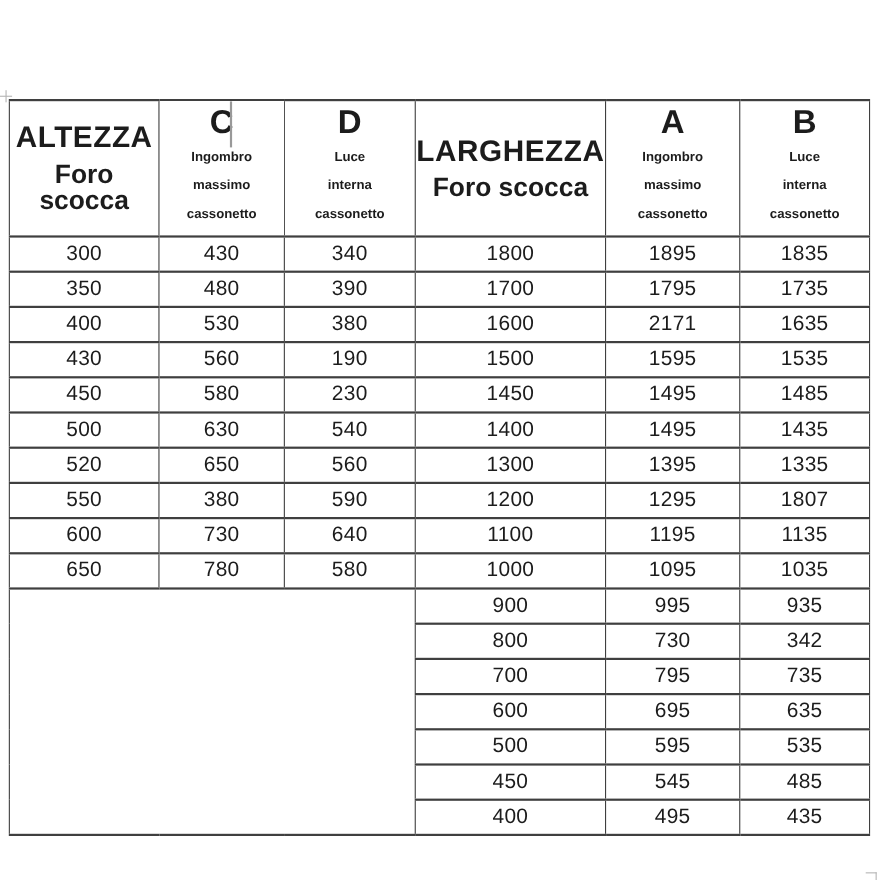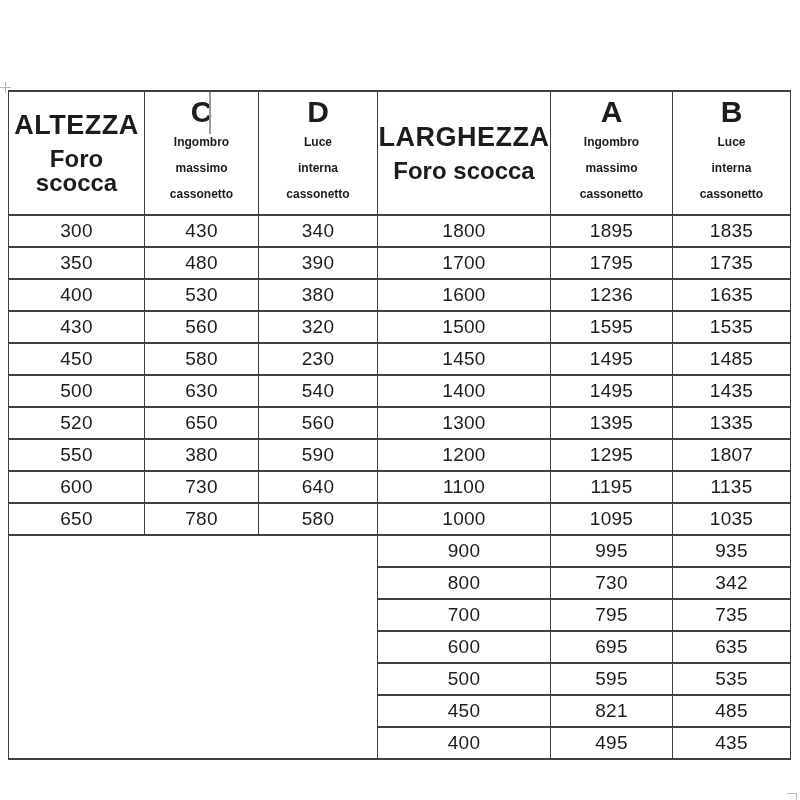--- a/index.html
+++ b/index.html
@@ -131,27 +131,27 @@
           <td>390</td>
           <td>1700</td>
           <td>1795</td>
           <td>1735</td>
         </tr>
         <tr>
           <td>400</td>
           <td>530</td>
           <td>380</td>
           <td>1600</td>
-          <td>1236</td>
+          <td>2171</td>
           <td>1635</td>
         </tr>
         <tr>
           <td>430</td>
           <td>560</td>
-          <td>320</td>
+          <td>190</td>
           <td>1500</td>
           <td>1595</td>
           <td>1535</td>
         </tr>
         <tr>
           <td>450</td>
           <td>580</td>
           <td>230</td>
           <td>1450</td>
           <td>1495</td>
@@ -218,21 +218,21 @@
           <td>695</td>
           <td>635</td>
         </tr>
         <tr>
           <td>500</td>
           <td>595</td>
           <td>535</td>
         </tr>
         <tr>
           <td>450</td>
-          <td>821</td>
+          <td>545</td>
           <td>485</td>
         </tr>
         <tr>
           <td>400</td>
           <td>495</td>
           <td>435</td>
         </tr>
       </tbody>
   </table>
 

